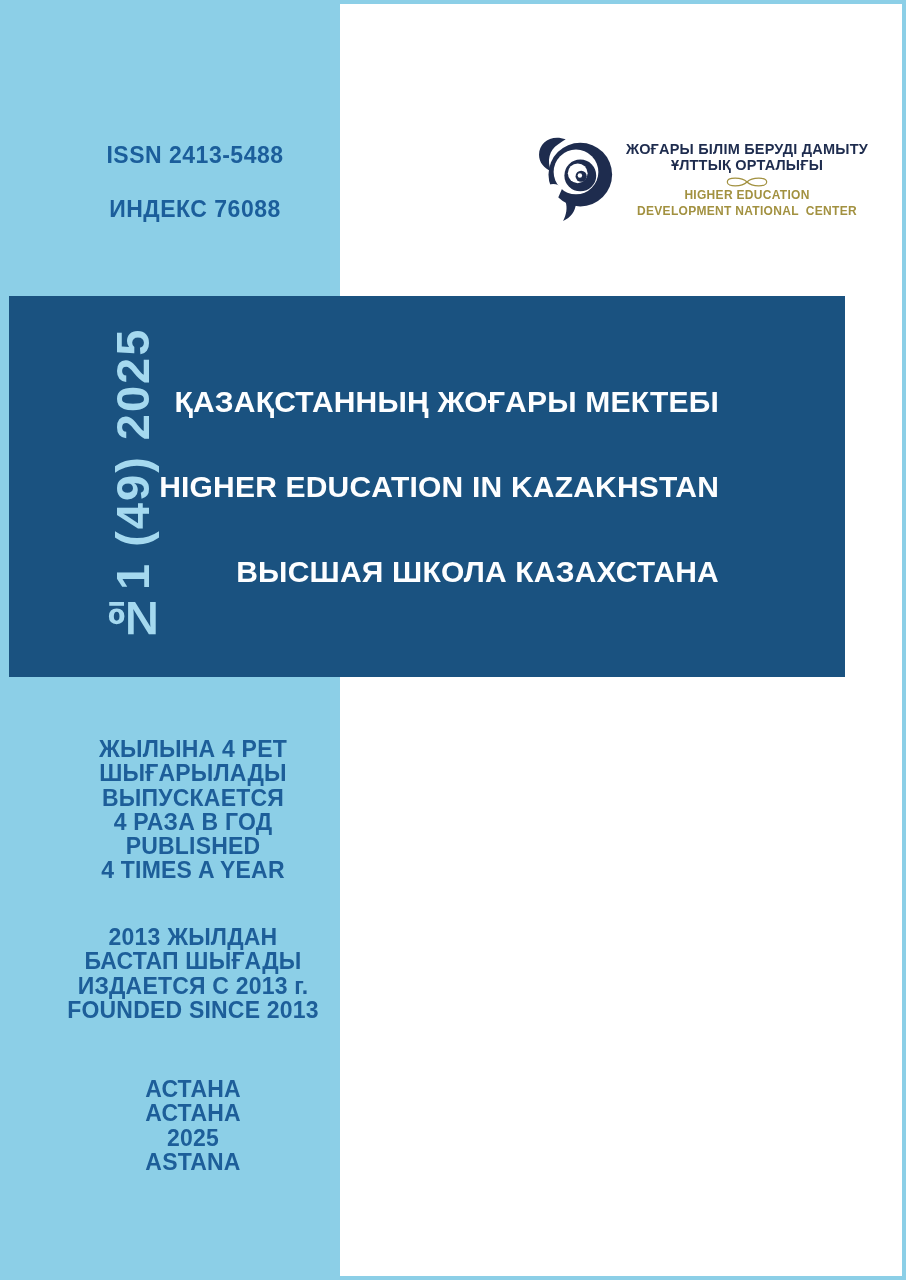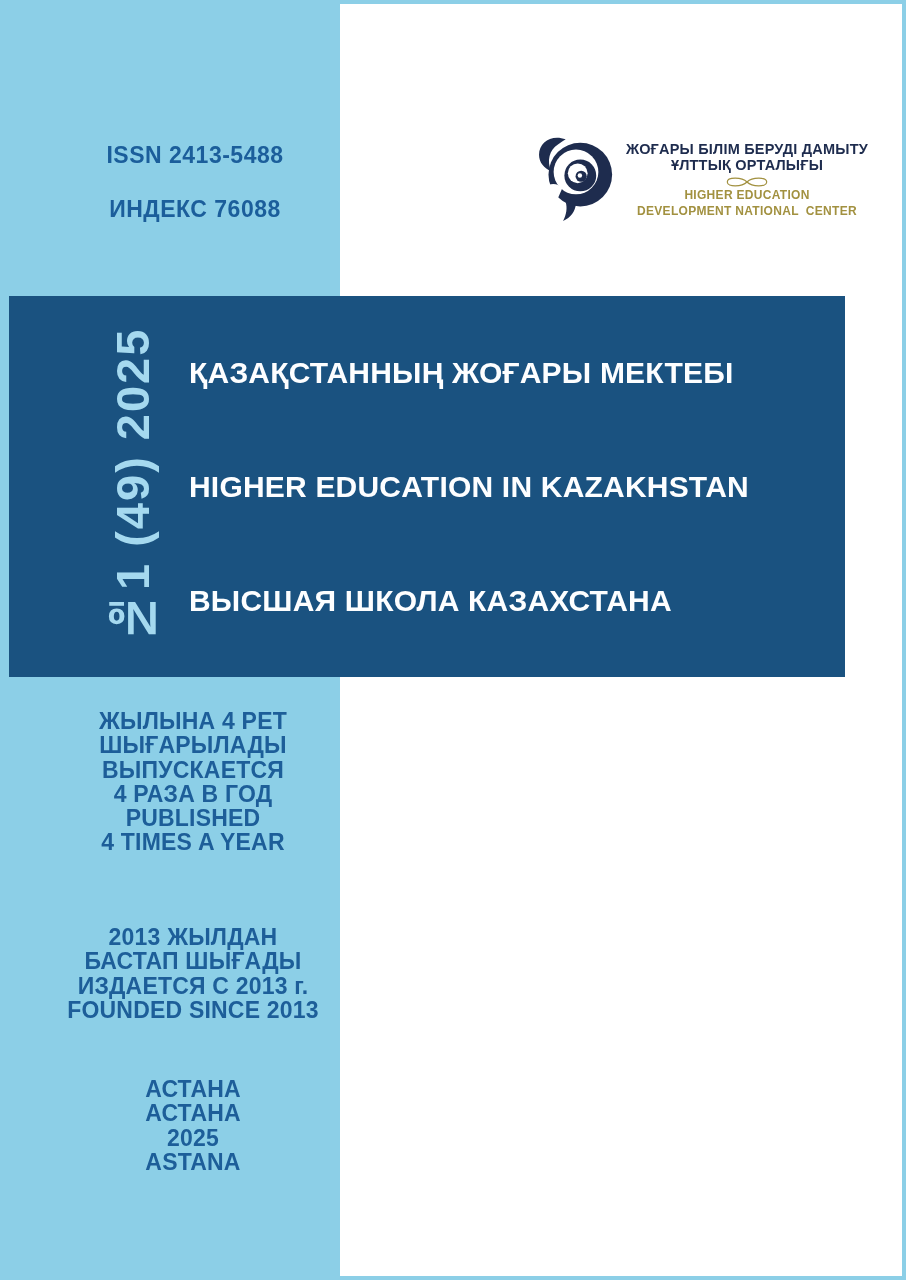--- a/index.html
+++ b/index.html
@@ -101,43 +101,43 @@
   }
   .titles {
     position: absolute;
     left: 180px;
     top: 0;
     width: 530px;
     height: 381px;
     display: flex;
     flex-direction: column;
     justify-content: center;
-    align-items: flex-start;
-    gap: 80px;
+    align-items: flex-end;
+    gap: 51px;
   }
   .title-line {
     color: #fdfeff;
     font-size: 30px;
     line-height: 34px;
     letter-spacing: 0.2px;
     white-space: nowrap;
     text-align: center;
   }
   
   .left-info {
     position: absolute;
     left: 40px;
     width: 306px;
     text-align: center;
     color: #1d5e99;
     font-size: 23px;
     line-height: 24.3px;
     letter-spacing: 0.2px;
   }
-  .frequency-block { top: 709px; }
+  .frequency-block { top: 737px; }
   .founded-block   { top: 925px; }
   .imprint-block   { top: 1077px; }
 </style>
 </head>
 <body>
 
 <div class="page">
 
   <div class="white-panel"></div>
 

